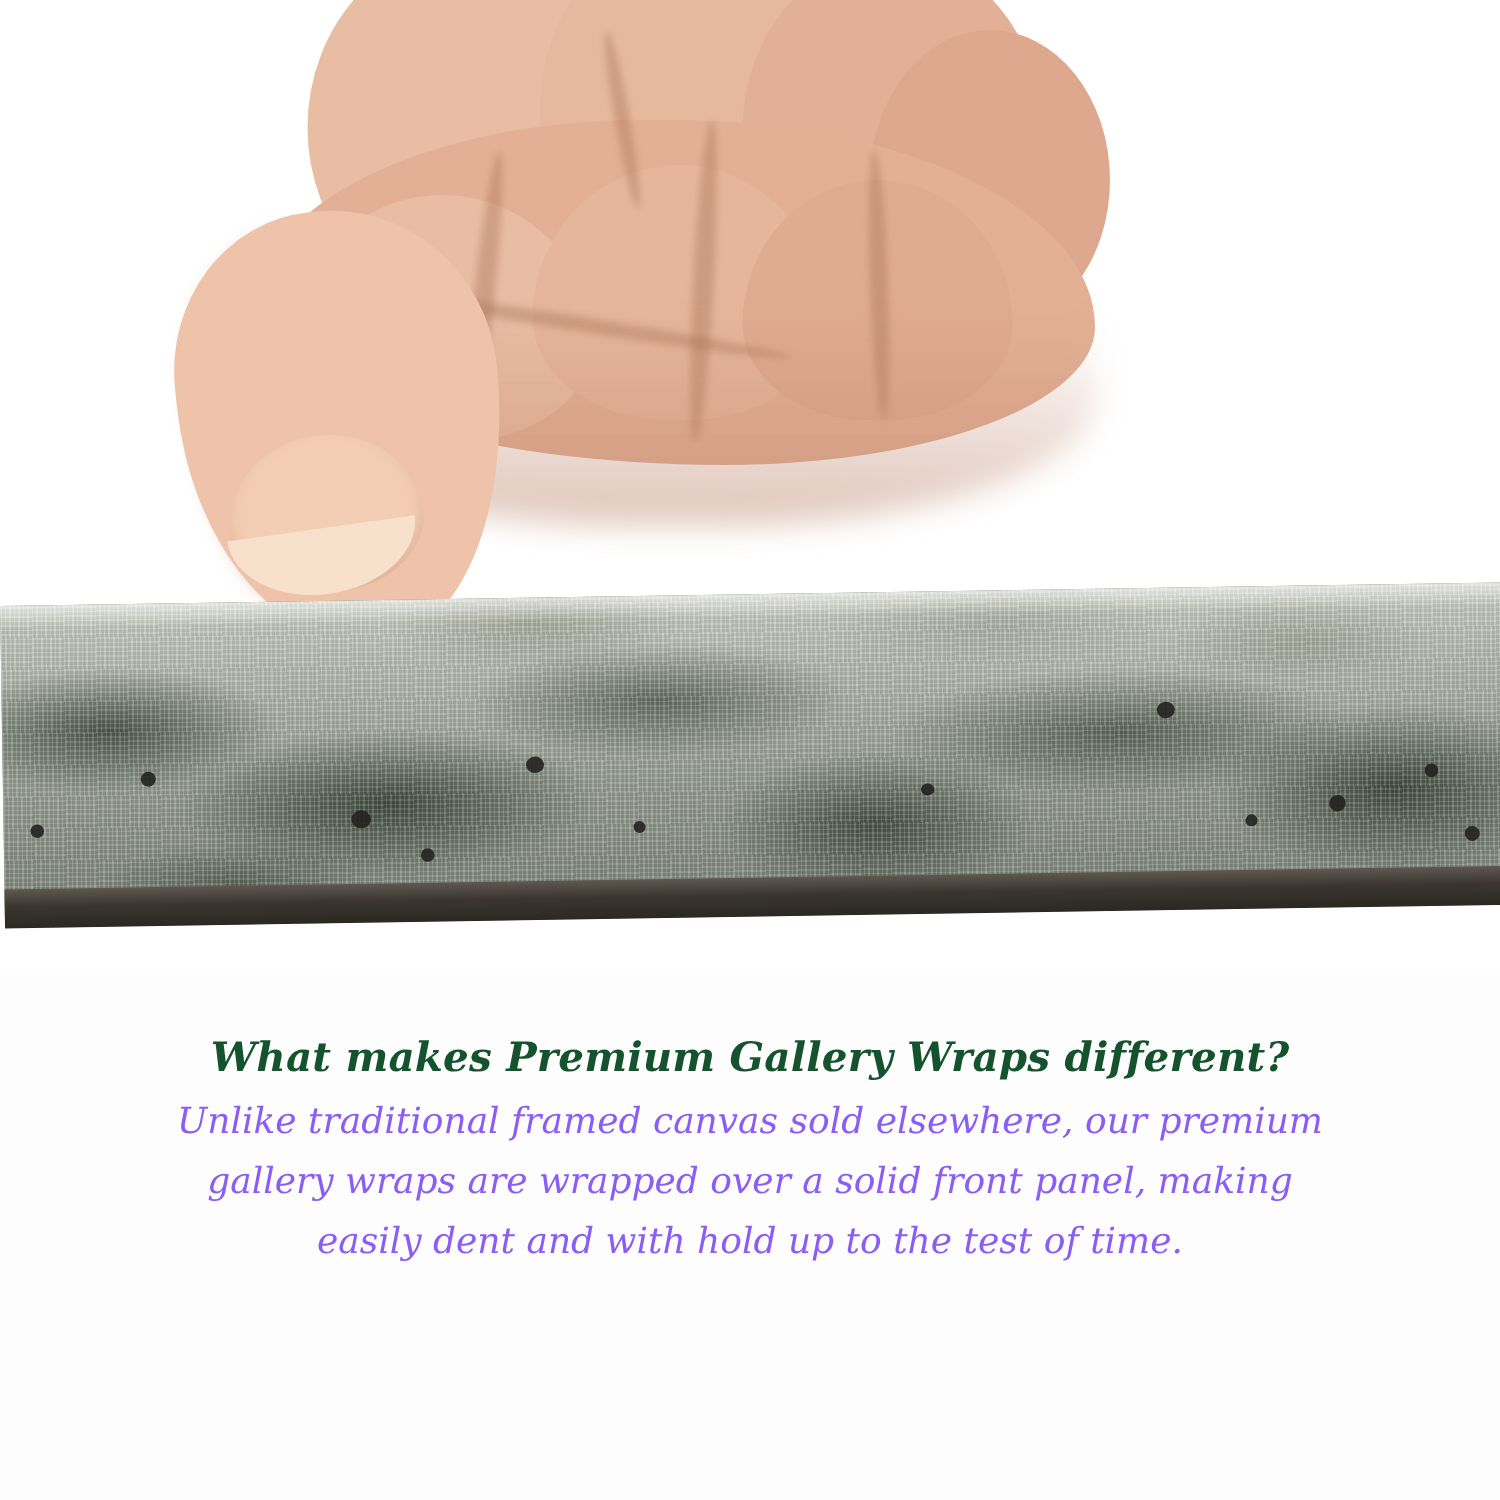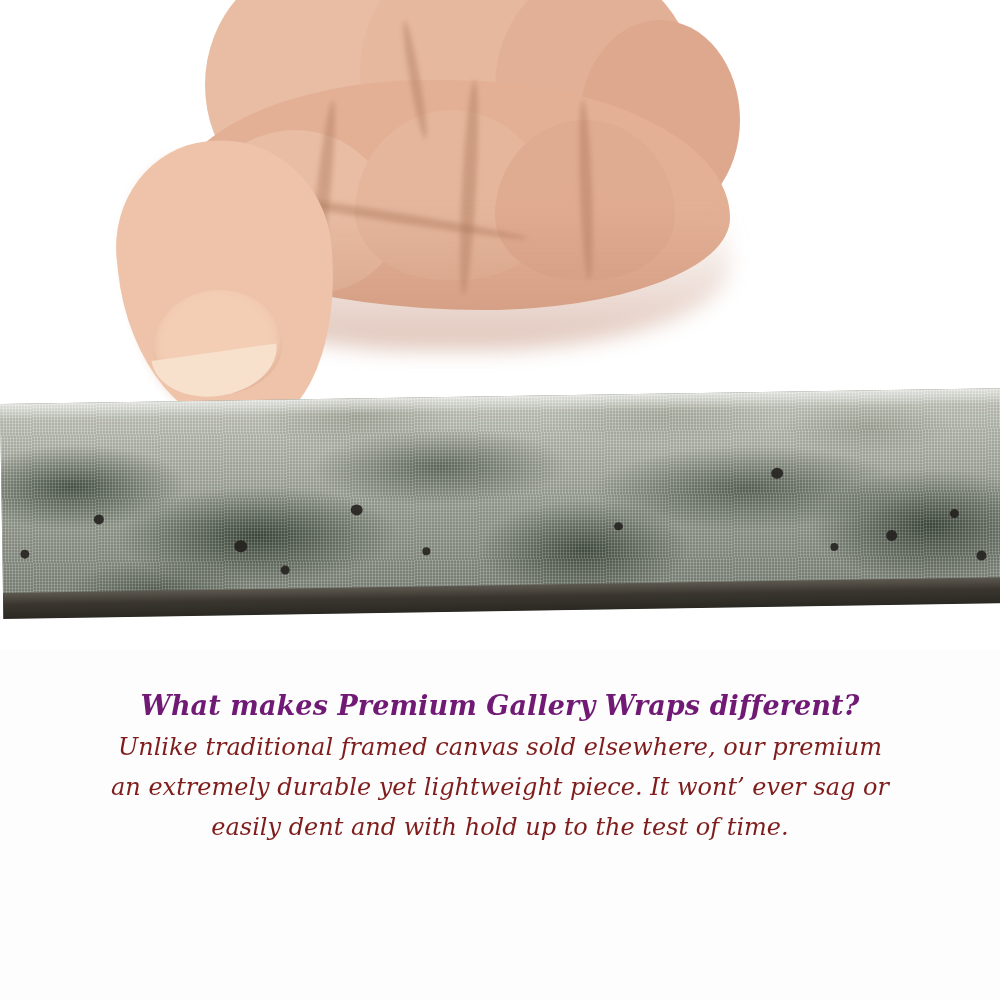--- a/index.html
+++ b/index.html
@@ -208,27 +208,27 @@
     text-align: center;
     font-family: "DejaVu Serif", serif;
     color: #2c2c2c;
   }
   .caption-heading {
     font-style: italic;
     font-weight: 700;
     font-size: 27px;
     letter-spacing: .1px;
     margin: 0 0 6px 0;
-    color: #701a75;
+    color: #14532d;
   }
   .caption-line {
     font-style: italic;
     font-size: 24px;
     line-height: 40px;
-    color: #7f1d1d;
+    color: #8b5cf6;
     white-space: nowrap;
   }
 </style>
 </head>
 <body>
 
 <div class="stage">
 
   <div class="photo-area">
 
@@ -272,17 +272,17 @@
       <div class="speck" style="left:18px;  top:146px; width:9px;  height:9px;"></div>
 
       <div class="strip-top-light"></div>
       <div class="strip-bottom-edge"></div>
     </div>
   </div>
 
   <div class="caption">
     <div class="caption-heading">What makes Premium Gallery Wraps different?</div>
     <div class="caption-line">Unlike traditional framed canvas sold elsewhere, our premium</div>
-    <div class="caption-line">an extremely durable yet lightweight piece. It wont’ ever sag or</div>
+    <div class="caption-line">gallery wraps are wrapped over a solid front panel, making</div>
     <div class="caption-line">easily dent and with hold up to the test of time.</div>
   </div>
 
 </div>
 
 </body></html>

